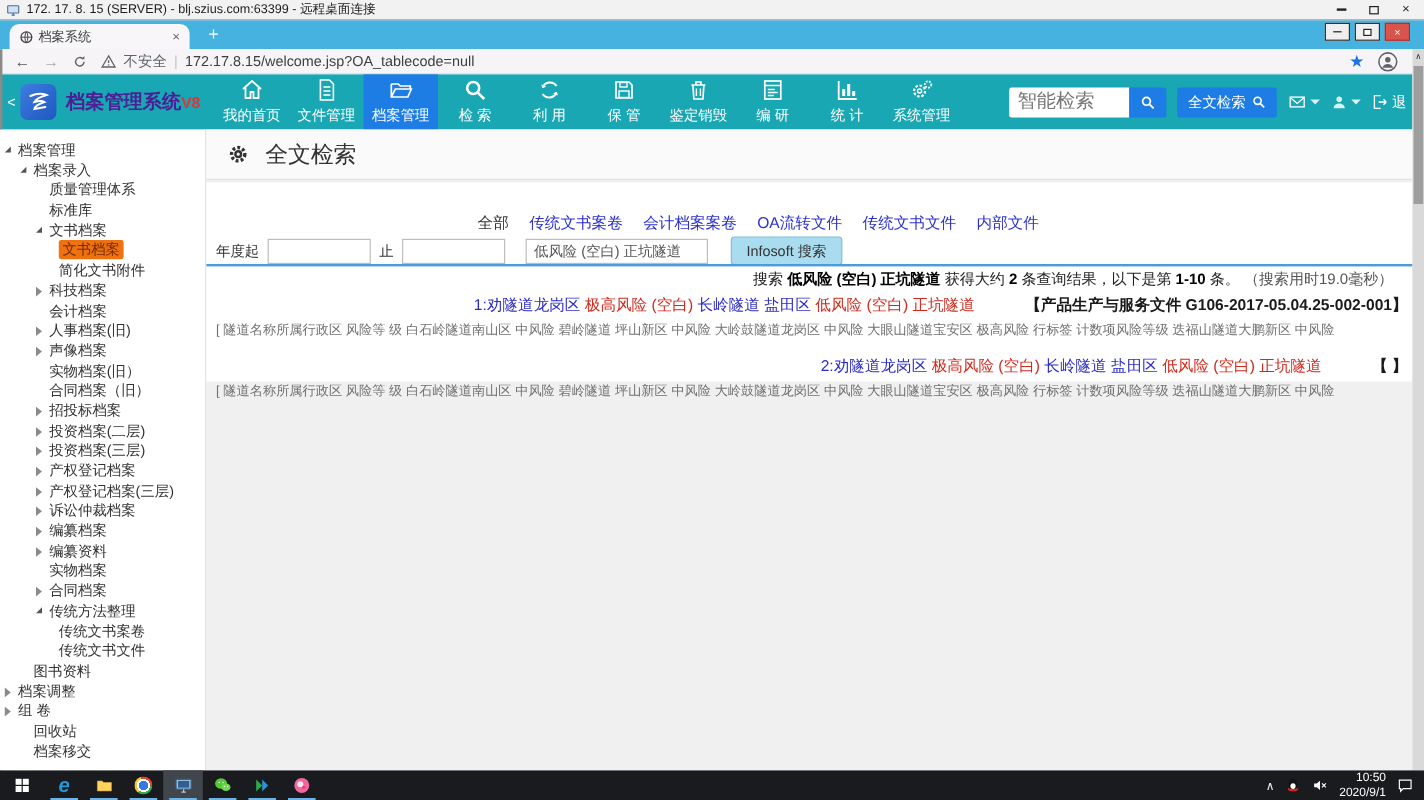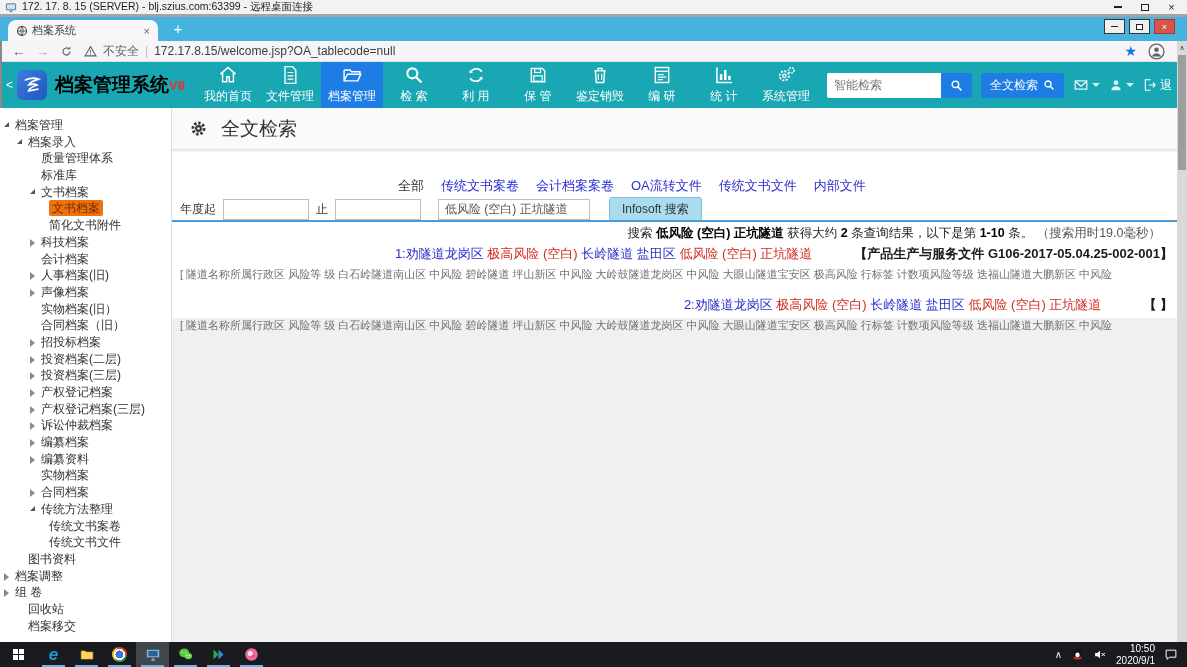--- a/index.html
+++ b/index.html
@@ -3,21 +3,21 @@
 <meta charset="utf-8">
 <style>
   * { box-sizing: border-box; margin: 0; padding: 0; }
   html,body { width:1187px; height:667px; }
   body { position:relative; overflow:hidden; background:#fff;
          font-family:"Liberation Sans", sans-serif; }
 
   
   .rdp-bar { position:absolute; top:0; left:0; right:0; height:17px; background:#f3f2f2;
              display:flex; align-items:center; gap:5px; padding:0 2px 0 5px;
-             font-size:10.5px; color:#1c1c1c; border-bottom:3px solid #a3a3a3; }
+             font-size:10.5px; color:#1c1c1c; border-bottom:1px solid #a3a3a3; }
   .rdp-controls { margin-left:auto; display:flex; }
   .rdp-ctl { width:27px; height:16px; display:flex; align-items:center; justify-content:center; color:#222; }
   .g-min { width:8px; height:1.5px; background:#222; }
   .g-max { width:8px; height:7px; border:1.3px solid #222; }
   .g-x { font-size:11px; line-height:11px; }
 
   
   .tabstrip { position:absolute; top:17px; left:0; right:0; height:24px; background:#45b2e0; }
   .btab { position:absolute; left:8px; top:3px; width:150px; height:21px; background:#f8f6f8;
           border-radius:8px 8px 0 0; display:flex; align-items:center; gap:4px; padding:0 8px;
@@ -44,31 +44,31 @@
   .url-text { color:#3c4043; }
   .star { color:#1a73e8; font-size:14px; }
 
   
   .appheader { position:absolute; top:62px; left:0; right:10px; height:46px; background:#18a7b3;
                display:flex; align-items:center; }
   .collapse { color:#fff; font-size:12px; padding:0 4px 0 6px; }
   .applogo { width:30px; height:30px; border-radius:6px; flex:0 0 30px;
              background:linear-gradient(135deg,#3d7de0,#1f57c0);
              display:flex; align-items:center; justify-content:center; }
-  .apptitle { color:#000000; font-size:19px; font-weight:bold; margin-left:8px; white-space:nowrap; }
+  .apptitle { color:#4c1d95; font-size:16px; font-weight:bold; margin-left:8px; white-space:nowrap; }
   .appver { color:#e83030; font-size:13px; font-weight:bold; }
   .mainnav { display:flex; margin-left:12px; height:100%; }
   .nav-item { width:62px; display:flex; flex-direction:column; align-items:center;
               justify-content:center; gap:3px; color:#fff; font-size:12px; cursor:pointer;
               white-space:nowrap; }
   .nav-item.active { background:#1e7de4; }
   .nicon { width:20px; height:20px; display:block; }
   .header-right { margin-left:auto; display:flex; align-items:center; gap:9px; padding-right:2px; }
   .smart-search { display:flex; }
-  .smart-search input { width:114px; height:25px; border:none; outline:none; font-size:12px;
+  .smart-search input { width:100px; height:25px; border:none; outline:none; font-size:16px;
                         padding:0 7px; border-radius:2px 0 0 2px;
                         font-family:"Liberation Sans",sans-serif; }
   .search-btn { width:31px; height:25px; background:#1e7de4; border-radius:0 2px 2px 0;
                 display:flex; align-items:center; justify-content:center; }
   .fulltext-btn { height:25px; background:#1e7de4; color:#fff; font-size:12px; display:flex;
                   align-items:center; gap:5px; padding:0 9px; border-radius:2px; white-space:nowrap; }
   .hicon-group { display:flex; align-items:center; gap:3px; }
   .caret { width:0; height:0; border-left:4px solid transparent; border-right:4px solid transparent;
            border-top:4px solid rgba(255,255,255,.85); }
   .logout { color:#fff; font-size:12px; display:flex; align-items:center; gap:3px;

